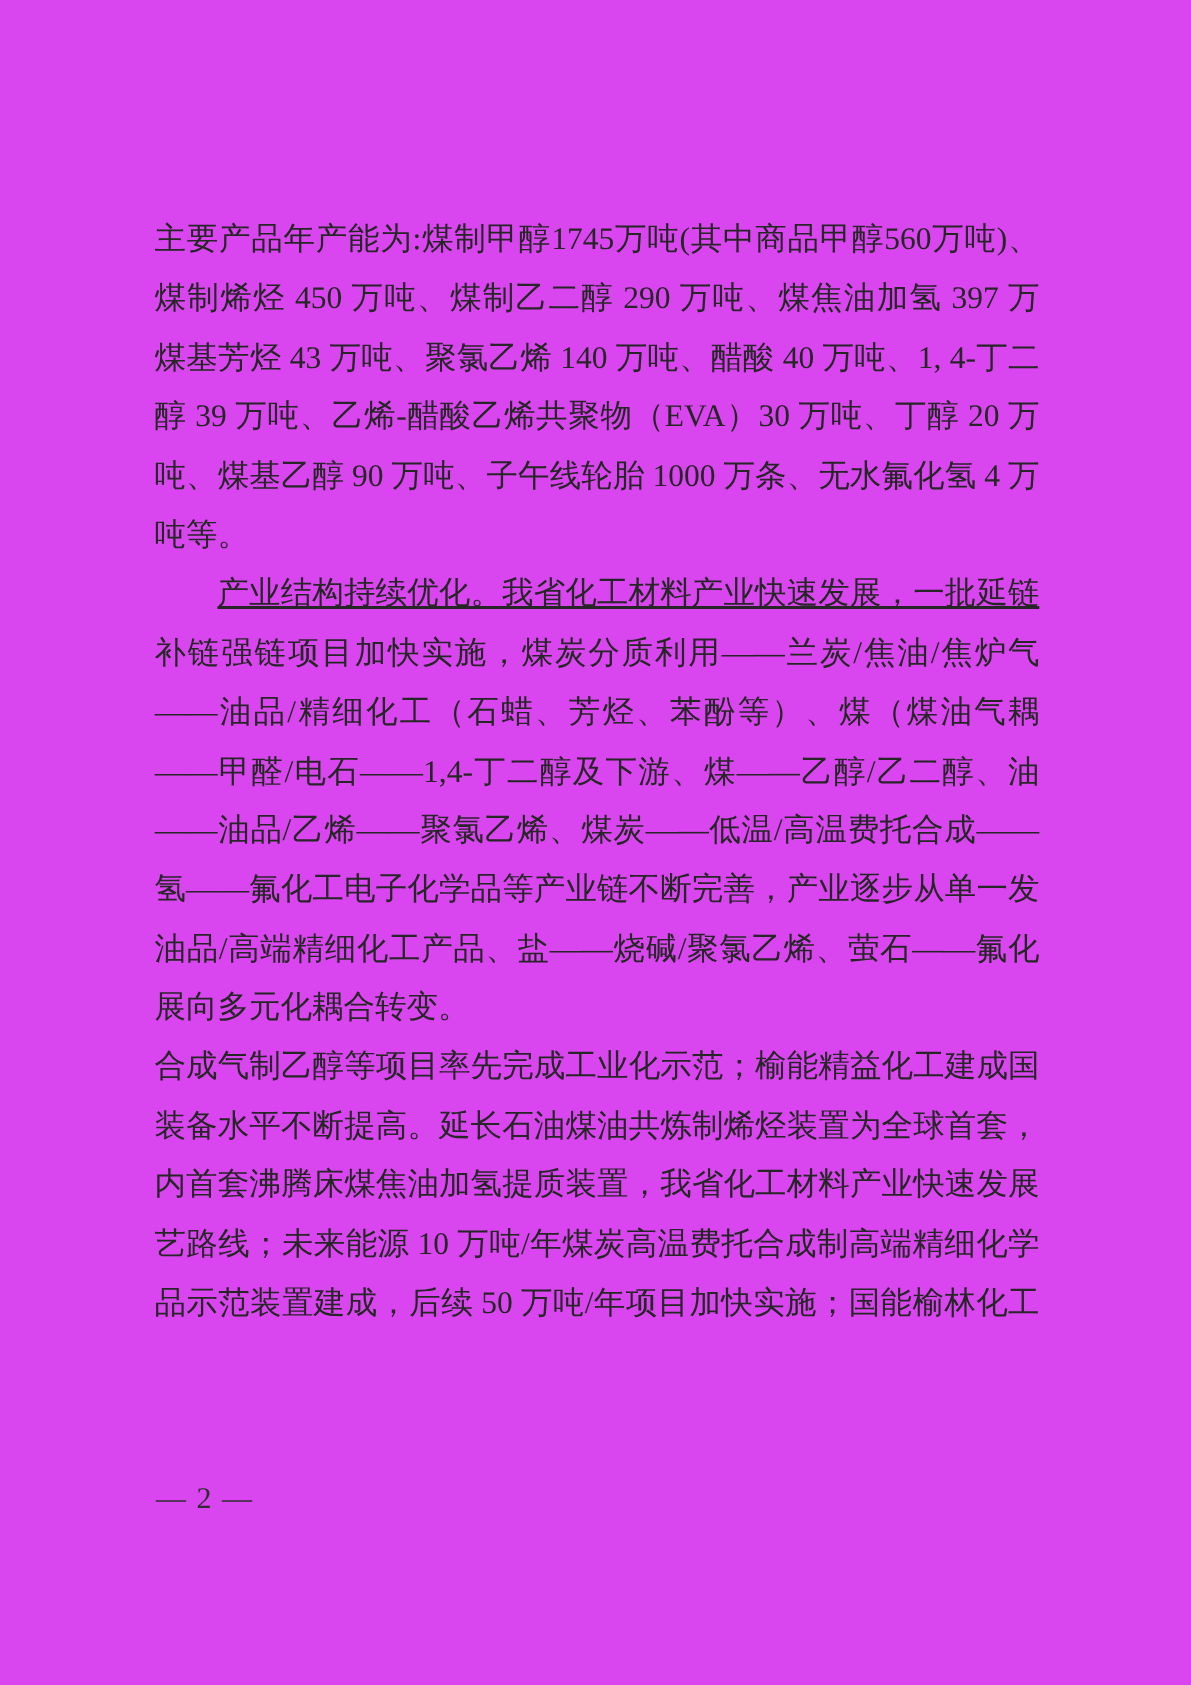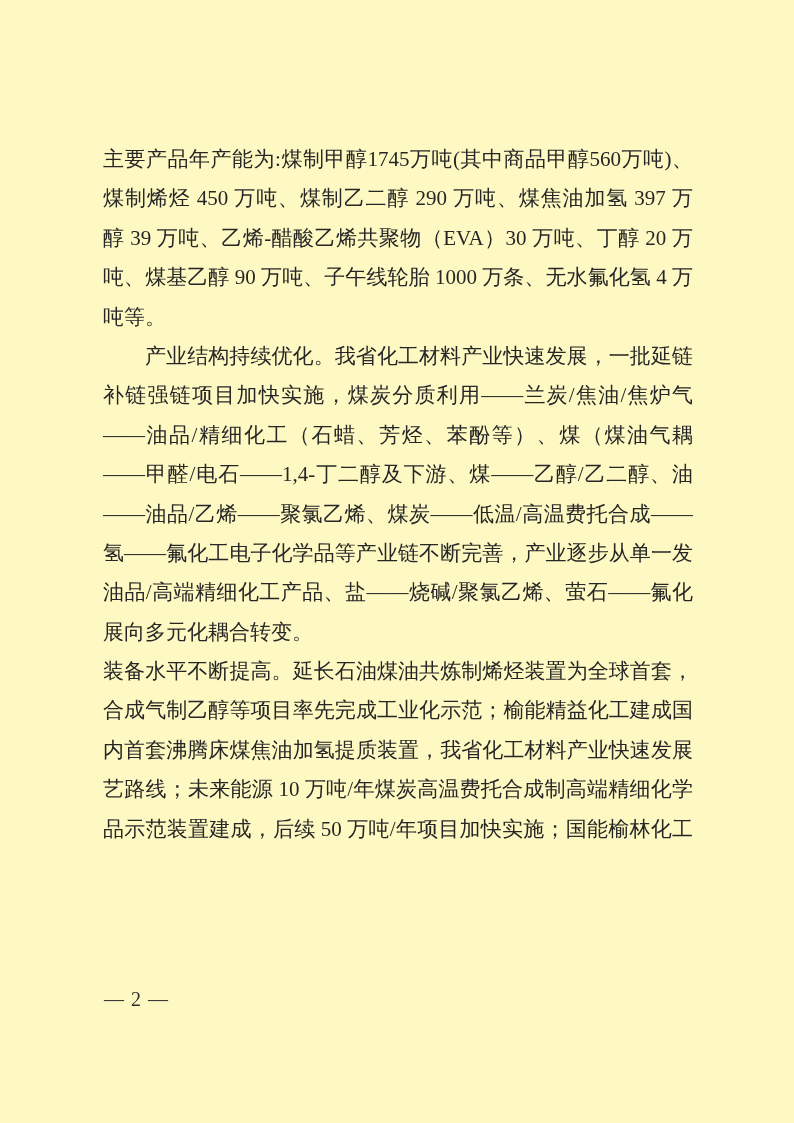--- a/index.html
+++ b/index.html
@@ -5,21 +5,21 @@
   html, body {
     margin: 0;
     padding: 0;
     background: #e8e8e8;
   }
   .page {
     position: relative;
     width: 794px;
     height: 1123px;
     margin: 0 auto;
-    background: #fef9c3;
+    background: #d946ef;
     overflow: hidden;
     font-family: "Liberation Serif", "DejaVu Serif", serif;
     color: #262626;
   }
   .doc-body {
     position: absolute;
     left: 103px;
     top: 140px;
     width: 590px;
   }
@@ -32,20 +32,21 @@
     line-height: 39.4px;
     height: 39.4px;
     text-align: justify;
     text-align-last: justify;
     -moz-text-align-last: justify;
     white-space: normal;
     overflow: hidden;
   }
   .text-line.indent {
     padding-left: 42px;
+    text-decoration: underline;
   }
   .text-line.no-justify {
     text-align: center;
     text-align-last: left;
     -moz-text-align-last: left;
   }
   .page-number {
     position: absolute;
     left: 104px;
     top: 984px;
@@ -56,36 +57,37 @@
   }
 </style>
 </head>
 <body>
 
 <div class="page">
   <div class="doc-body" id="doc-body">
       <div class="paragraph">
         <div class="text-line">主要产品年产能为:煤制甲醇1745万吨(其中商品甲醇560万吨)、</div>
         <div class="text-line">煤制烯烃 450 万吨、煤制乙二醇 290 万吨、煤焦油加氢 397 万吨、</div>
+        <div class="text-line">煤基芳烃 43 万吨、聚氯乙烯 140 万吨、醋酸 40 万吨、1, 4-丁二</div>
         <div class="text-line">醇 39 万吨、乙烯-醋酸乙烯共聚物（EVA）30 万吨、丁醇 20 万</div>
         <div class="text-line">吨、煤基乙醇 90 万吨、子午线轮胎 1000 万条、无水氟化氢 4 万</div>
         <div class="text-line no-justify">吨等。</div>
       </div>
       <div class="paragraph">
         <div class="text-line indent">产业结构持续优化。我省化工材料产业快速发展，一批延链</div>
         <div class="text-line">补链强链项目加快实施，煤炭分质利用——兰炭/焦油/焦炉气</div>
         <div class="text-line">——油品/精细化工（石蜡、芳烃、苯酚等）、煤（煤油气耦合）</div>
         <div class="text-line">——甲醛/电石——1,4-丁二醇及下游、煤——乙醇/乙二醇、油气</div>
         <div class="text-line">——油品/乙烯——聚氯乙烯、煤炭——低温/高温费托合成——</div>
         <div class="text-line">氢——氟化工电子化学品等产业链不断完善，产业逐步从单一发</div>
         <div class="text-line">油品/高端精细化工产品、盐——烧碱/聚氯乙烯、萤石——氟化</div>
         <div class="text-line no-justify">展向多元化耦合转变。</div>
       </div>
       <div class="paragraph">
+        <div class="text-line">合成气制乙醇等项目率先完成工业化示范；榆能精益化工建成国</div>
         <div class="text-line">装备水平不断提高。延长石油煤油共炼制烯烃装置为全球首套，</div>
-        <div class="text-line">合成气制乙醇等项目率先完成工业化示范；榆能精益化工建成国</div>
         <div class="text-line">内首套沸腾床煤焦油加氢提质装置，我省化工材料产业快速发展</div>
         <div class="text-line">艺路线；未来能源 10 万吨/年煤炭高温费托合成制高端精细化学</div>
         <div class="text-line">品示范装置建成，后续 50 万吨/年项目加快实施；国能榆林化工</div>
       </div>
     </div>
   <div class="page-number">— 2 —</div>
 </div>
 
 </body></html>

